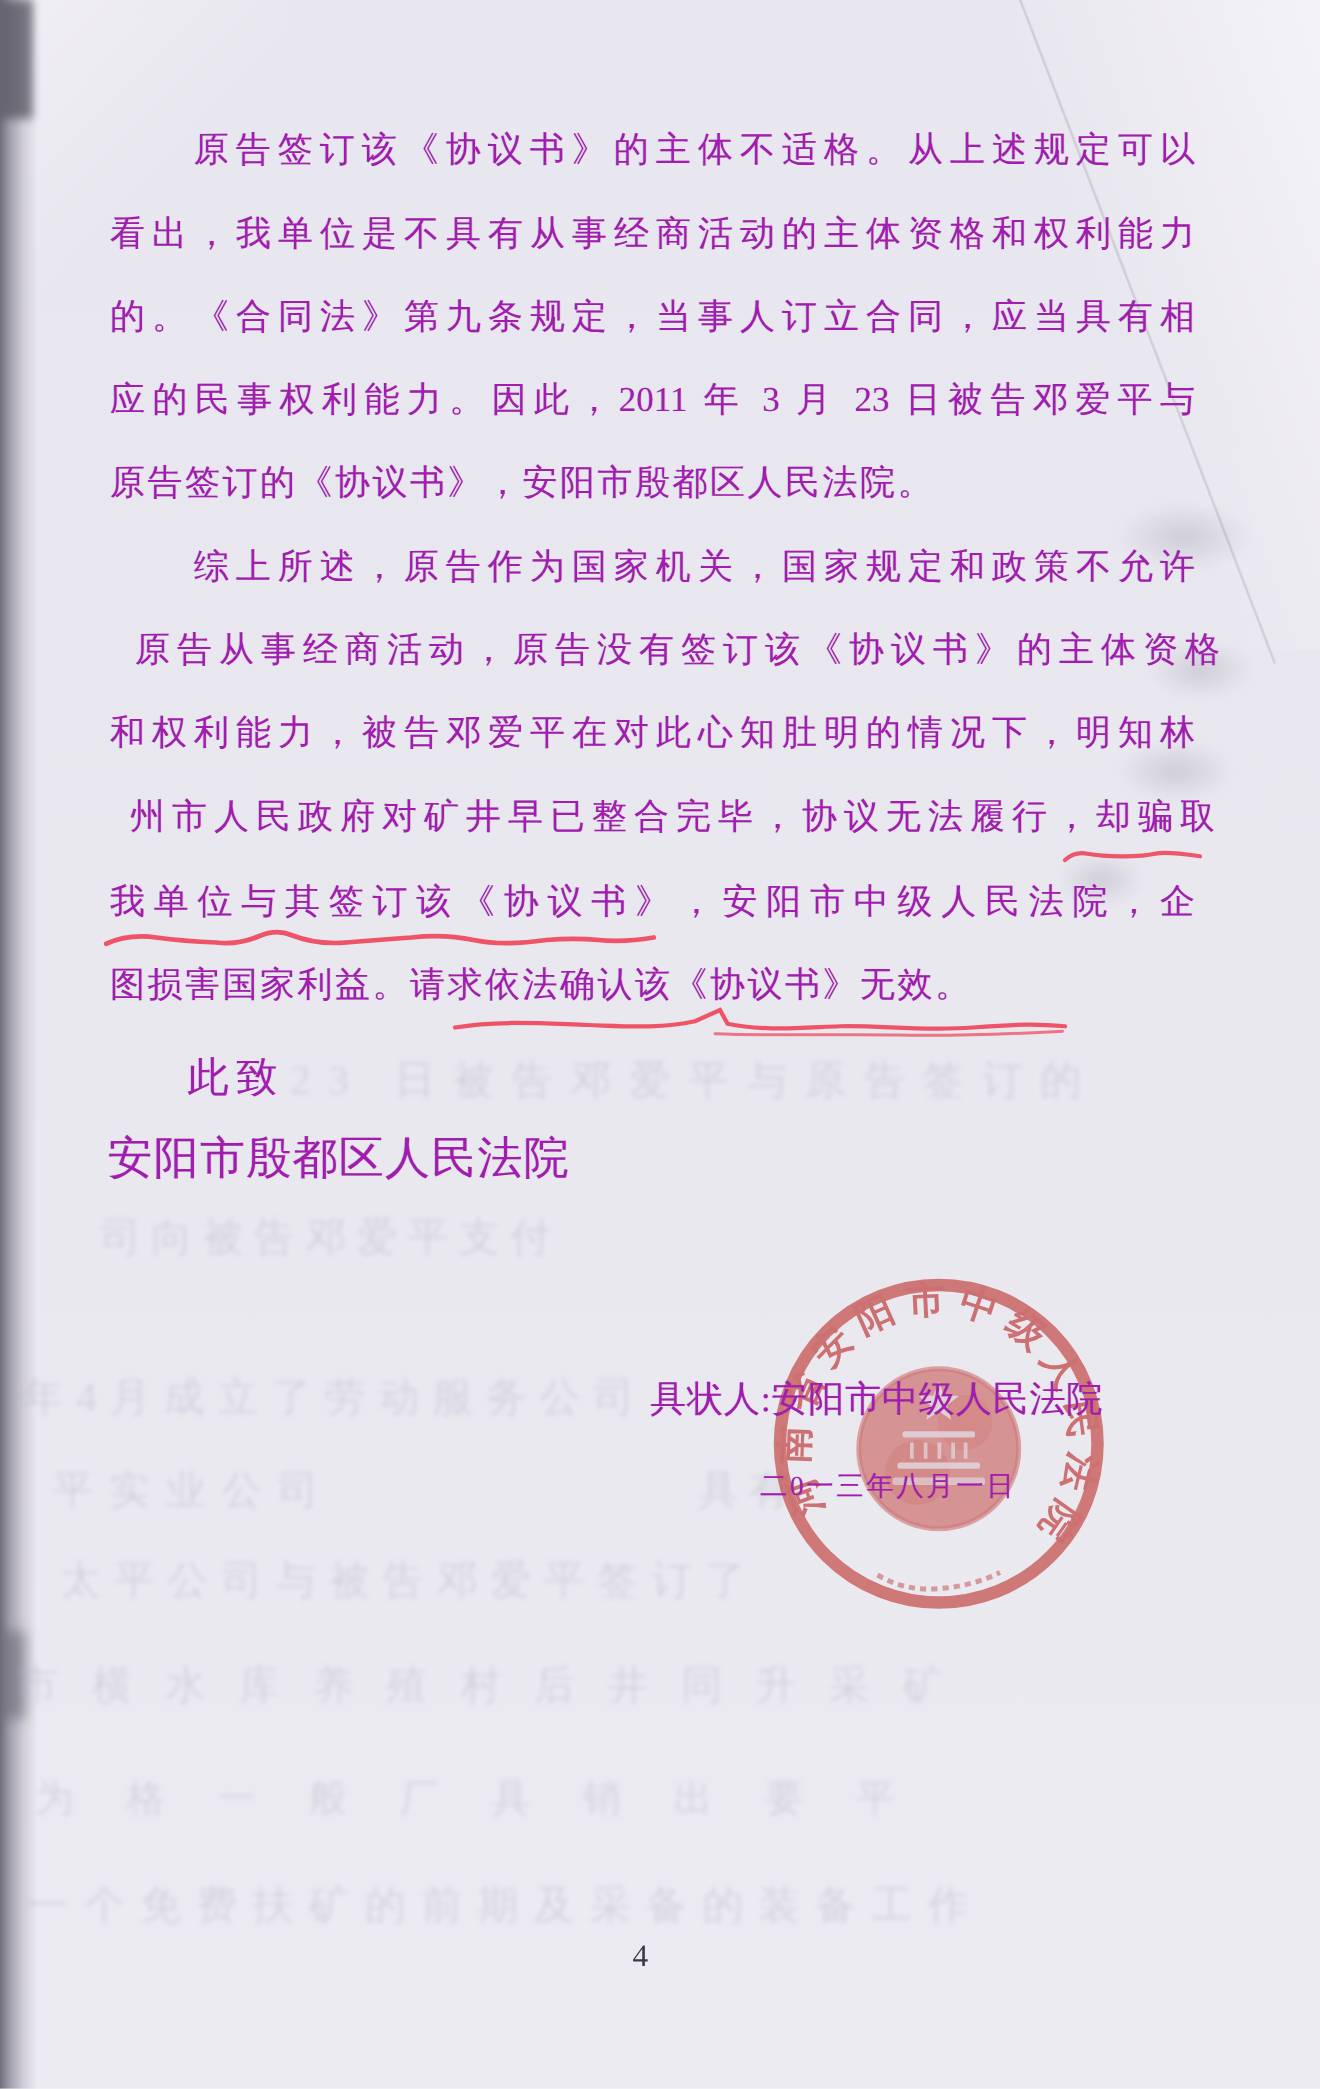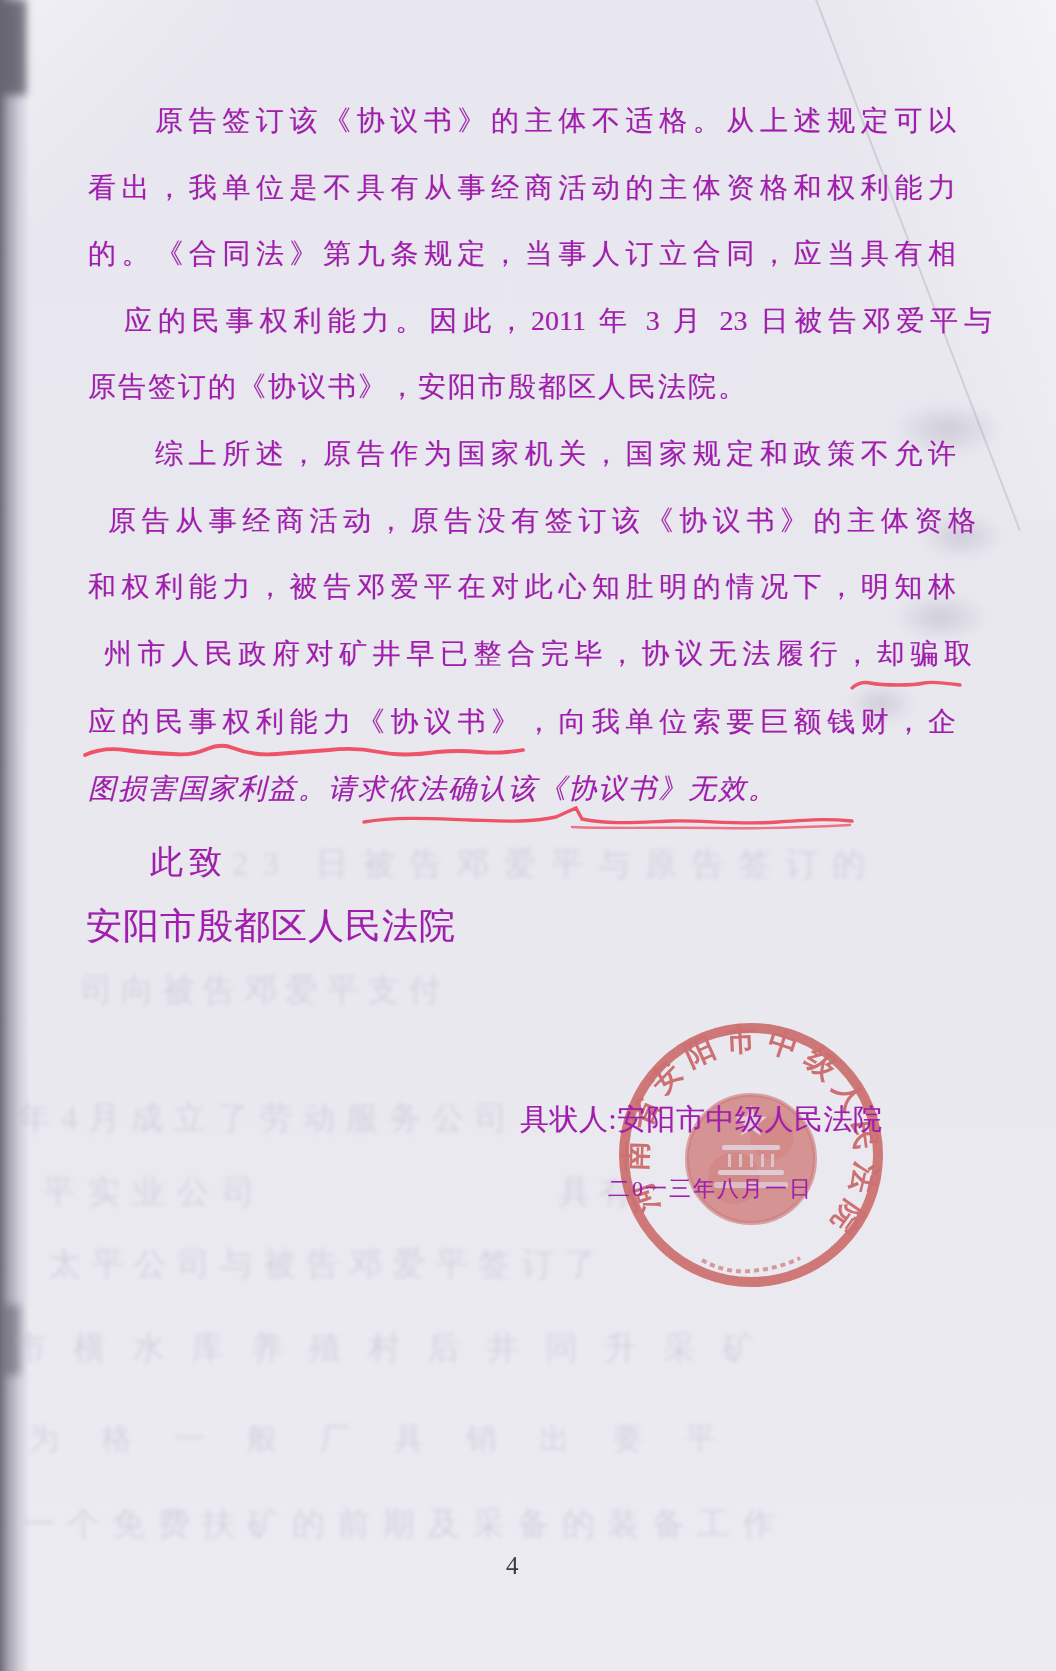--- a/index.html
+++ b/index.html
@@ -59,28 +59,28 @@
 <div class="bleed" style="left:42px;top:1170px;letter-spacing:12px;">平实业公司</div>
 <div class="bleed" style="left:558px;top:1170px;letter-spacing:8px;">具有</div>
 <div class="bleed" style="left:48px;top:1242px;letter-spacing:10px;">太平公司与被告邓爱平签订了</div>
 <div class="bleed" style="left:14px;top:1326px;letter-spacing:26px;">市横水库养殖村后井同升采矿</div>
 <div class="bleed" style="left:28px;top:1418px;letter-spacing:42px;font-size:31px;">为格一般厂具销出要平</div>
 <div class="bleed" style="left:22px;top:1502px;letter-spacing:12px;">一个免费扶矿的前期及采备的装备工作</div>
 
 <div class="tline just ind" style="top:100px;">原告签订该《协议书》的主体不适格。从上述规定可以</div>
 <div class="tline just" style="top:167px;">看出，我单位是不具有从事经商活动的主体资格和权利能力</div>
 <div class="tline just" style="top:233px;">的。《合同法》第九条规定，当事人订立合同，应当具有相</div>
-<div class="tline just" style="top:300px;margin-left:36px;">应的民事权利能力。因此，2011 年 3 月 23 日被告邓爱平与</div>
+<div class="tline just" style="top:300px;">应的民事权利能力。因此，2011 年 3 月 23 日被告邓爱平与</div>
 <div class="tline" style="top:366px;letter-spacing:2px;">原告签订的《协议书》，安阳市殷都区人民法院。</div>
 <div class="tline just ind" style="top:433px;">综上所述，原告作为国家机关，国家规定和政策不允许</div>
 <div class="tline just" style="top:500px;margin-left:20px;">原告从事经商活动，原告没有签订该《协议书》的主体资格</div>
 <div class="tline just" style="top:566px;">和权利能力，被告邓爱平在对此心知肚明的情况下，明知林</div>
 <div class="tline just" style="top:633px;margin-left:16px;">州市人民政府对矿井早已整合完毕，协议无法履行，却骗取</div>
-<div class="tline just" style="top:701px;">应的民事权利能力《协议书》，向我单位索要巨额钱财，企</div>
-<div class="tline" style="top:768px;letter-spacing:2px;font-style:italic;">图损害国家利益。请求依法确认该《协议书》无效。</div>
+<div class="tline just" style="top:701px;">我单位与其签订该《协议书》，安阳市中级人民法院，企</div>
+<div class="tline" style="top:768px;letter-spacing:2px;">图损害国家利益。请求依法确认该《协议书》无效。</div>
 
 <div class="free" style="left:150px;top:840px;letter-spacing:6px;">此致</div>
 <div class="free" style="left:86px;top:902px;font-size:36px;letter-spacing:1px;">安阳市殷都区人民法院</div>
 
 <svg class="uline" style="left:848px;top:674px;" width="120" height="22" viewBox="0 0 120 22">
   <path d="M4,14 q8,-7 18,-5 t28,2 t26,-2 t36,2" fill="none" stroke="#ee4258" stroke-width="3.4" stroke-linecap="round" opacity=".88"></path>
 </svg>
 <svg class="uline" style="left:82px;top:740px;" width="448" height="24" viewBox="0 0 448 24">
   <path d="M3,15 q18,-8 40,-5 t48,4 q18,2 34,-5 q14,-6 26,-1 q20,8 44,6 t52,-4 q26,-3 50,2 t58,0 q22,-2 42,0 q20,2 44,-2" fill="none" stroke="#ee4258" stroke-width="3.8" stroke-linecap="round" opacity=".9"></path>
 </svg>

